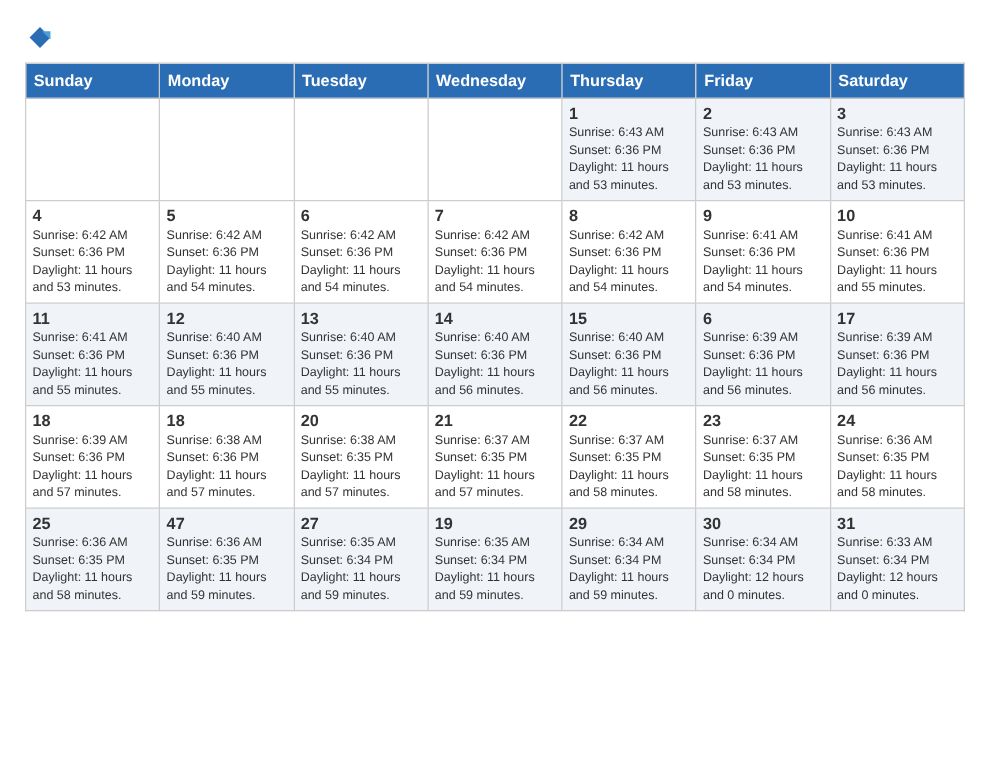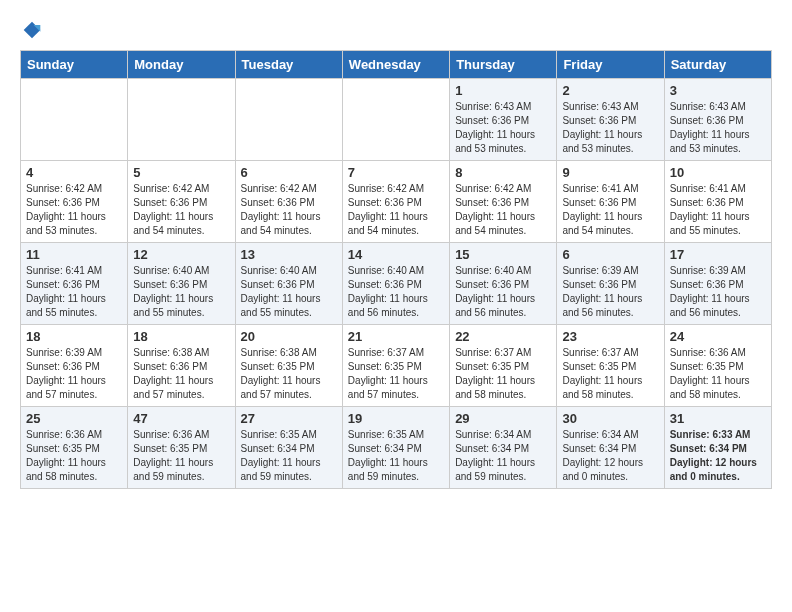--- a/index.html
+++ b/index.html
@@ -347,20 +347,20 @@
         </td>
         <td>
           <div class="day-number">30</div>
           <div class="day-info" style="white-space: pre-line;">Sunrise: 6:34 AM
 Sunset: 6:34 PM
 Daylight: 12 hours
 and 0 minutes.</div>
         </td>
         <td>
           <div class="day-number">31</div>
-          <div class="day-info" style="white-space: pre-line; font-weight: bold;">Sunrise: 6:33 AM
+          <div class="day-info" style="white-space: pre-line;">Sunrise: 6:33 AM
 Sunset: 6:34 PM
 Daylight: 12 hours
 and 0 minutes.</div>
         </td>
       </tr>
     </tbody>
 </table>
 
 </body></html>

